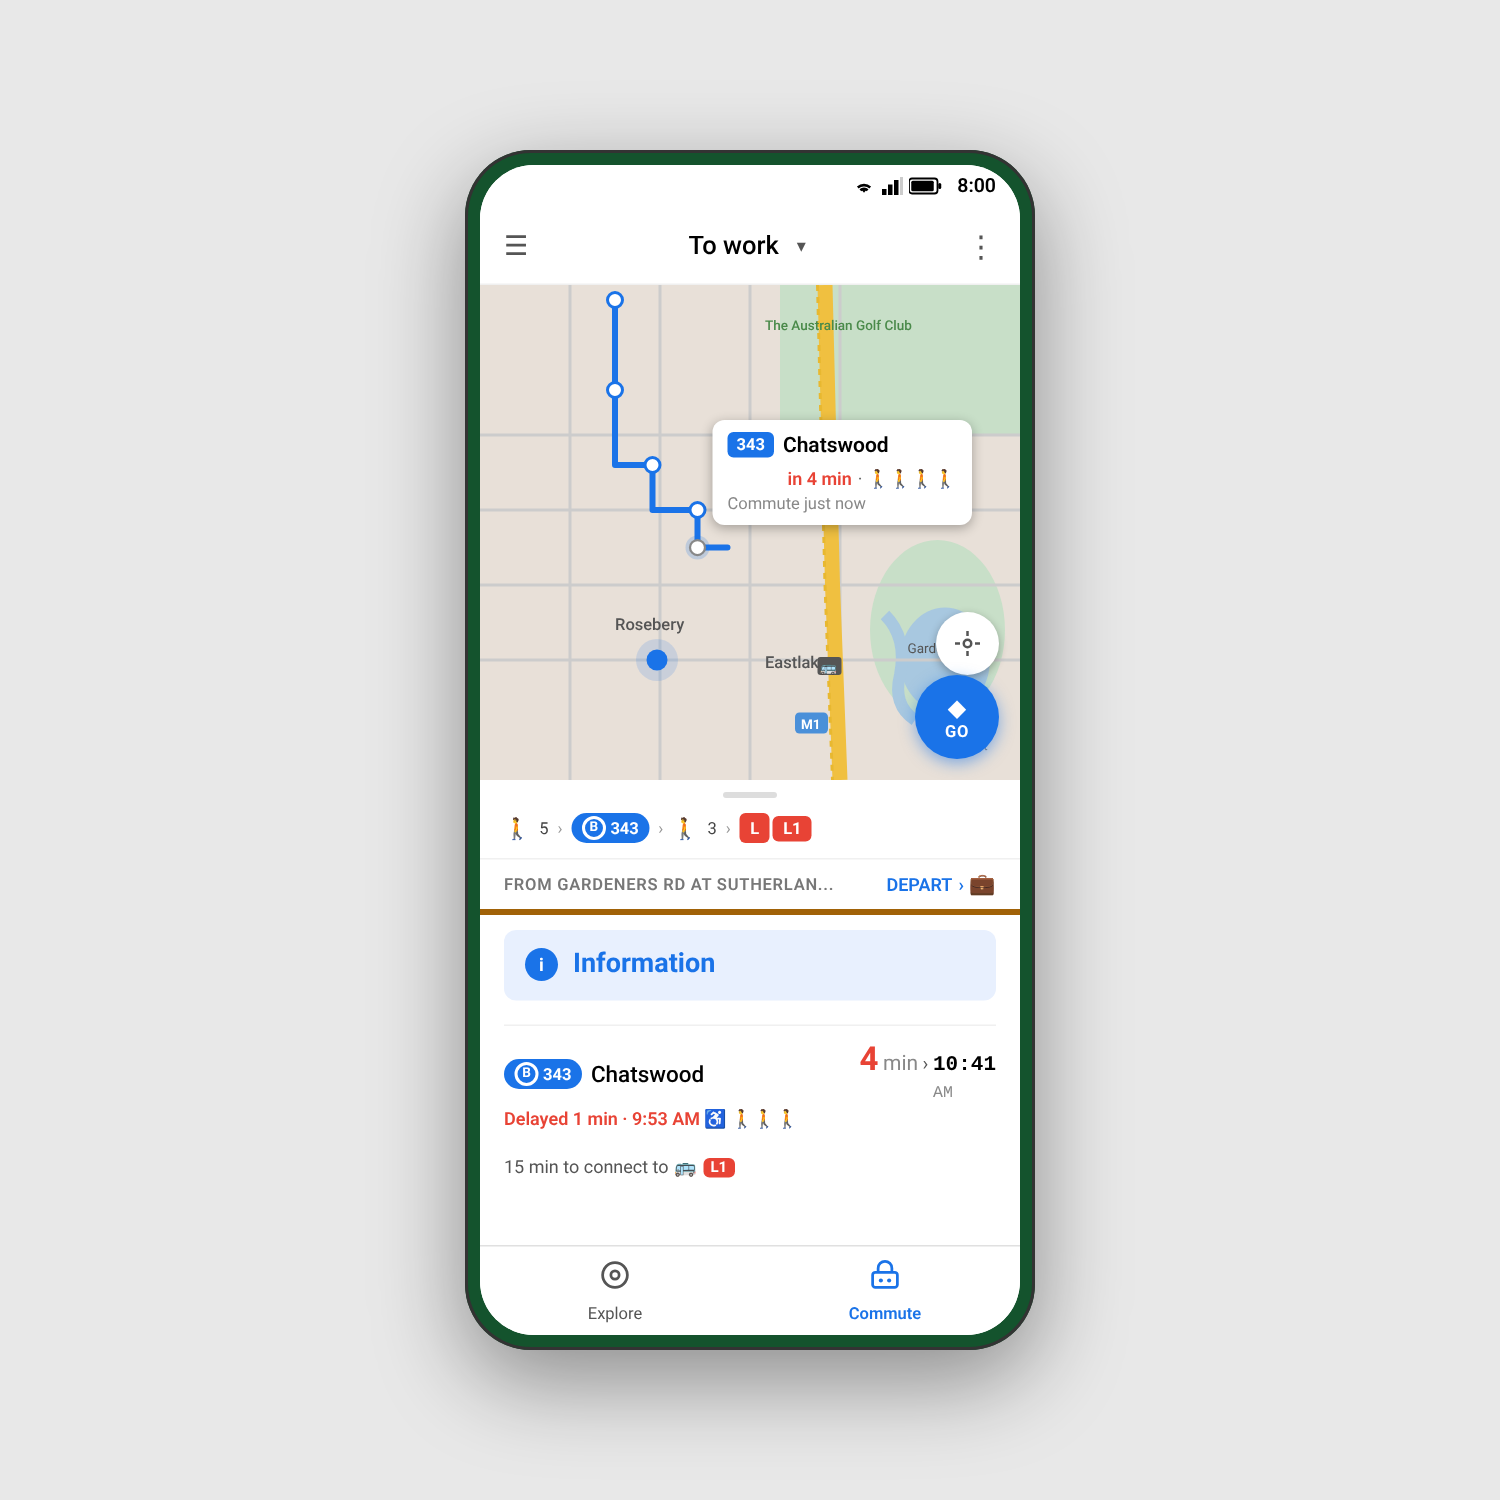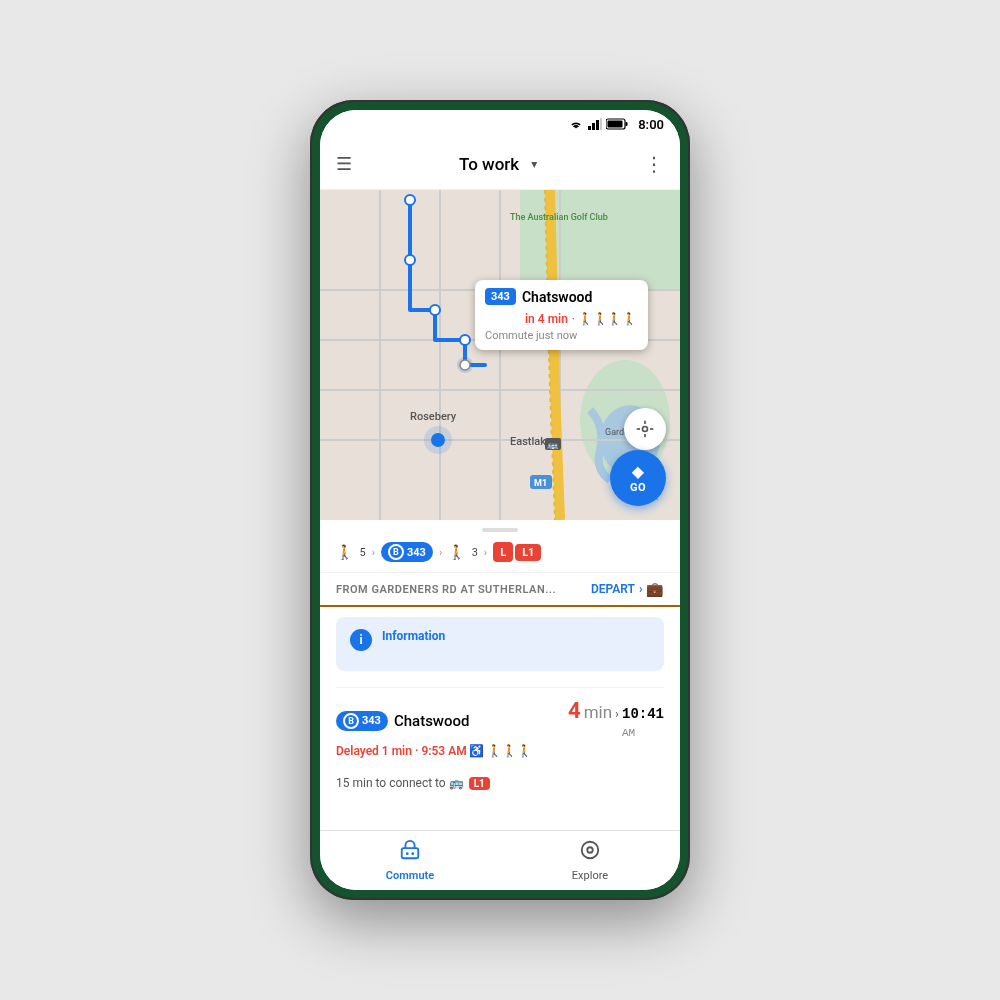--- a/index.html
+++ b/index.html
@@ -237,21 +237,21 @@
       align-items: center;
       justify-content: center;
     }
 
     
     .from-line {
       padding: 8px 16px;
       display: flex;
       align-items: center;
       justify-content: space-between;
-      border-bottom: 2px solid #a16207;
+      border-bottom: 4px solid #a16207;
     }
 
     .from-text {
       font-size: 11px;
       font-weight: 600;
       color: #777;
       letter-spacing: 0.5px;
       text-transform: uppercase;
     }
 
@@ -284,24 +284,24 @@
       display: flex;
       align-items: center;
       justify-content: center;
       flex-shrink: 0;
       color: white;
       font-size: 12px;
       font-weight: 700;
     }
 
     .info-title {
-      font-size: 12px;
+      font-size: 18px;
       font-weight: 700;
       color: #1a73e8;
-      margin-bottom: 16px;
+      margin-bottom: 2px;
     }
 
     .info-body {
       font-size: 12px;
       color: #555;
     }
 
     
     .trip-card {
       margin: 6px 16px 10px;
@@ -327,21 +327,21 @@
       text-align: right;
     }
 
     .trip-min-num {
       font-size: 22px;
       font-weight: 700;
       color: #e84335;
       line-height: 1;
     }
 
-    .trip-min-label { font-size: 17px; color: #888; }
+    .trip-min-label { font-size: 14px; color: #888; }
 
     .trip-delay {
       font-size: 12px;
       color: #e84335;
       font-weight: 600;
       margin-top: 3px;
     }
 
     .trip-connect {
       font-size: 12px;
@@ -618,35 +618,35 @@
         <div class="trip-connect">
           <span>15 min to connect to</span>
           <span style="font-size:12px;">🚌</span>
           <div class="train-badge" style="font-size:10px;padding:1px 5px;">L1</div>
         </div>
       </div>
     </div>
 
     <div class="bottom-nav">
       <div class="nav-item">
+        <span class="nav-icon">
+          <svg width="22" height="22" viewBox="0 0 24 24" fill="none" stroke="#555" stroke-width="2">
+            <circle cx="12" cy="12" r="3"></circle>
+            <circle cx="12" cy="12" r="9"></circle>
+          </svg>
+        </span>
+        <span class="nav-label">Explore</span>
+      </div>
+      <div class="nav-item">
         <span class="nav-icon active">
           <svg width="22" height="22" viewBox="0 0 24 24" fill="none" stroke="#1a73e8" stroke-width="2">
             <rect x="3" y="10" width="18" height="11" rx="2"></rect>
             <path d="M7 10V7a5 5 0 0110 0v3"></path>
             <line x1="9" y1="16" x2="9" y2="16" stroke-width="3" stroke-linecap="round"></line>
             <line x1="15" y1="16" x2="15" y2="16" stroke-width="3" stroke-linecap="round"></line>
           </svg>
         </span>
         <span class="nav-label active">Commute</span>
       </div>
-      <div class="nav-item">
-        <span class="nav-icon">
-          <svg width="22" height="22" viewBox="0 0 24 24" fill="none" stroke="#555" stroke-width="2">
-            <circle cx="12" cy="12" r="3"></circle>
-            <circle cx="12" cy="12" r="9"></circle>
-          </svg>
-        </span>
-        <span class="nav-label">Explore</span>
-      </div>
     </div>
 
   </div>
 </div>
 
 </body></html>

